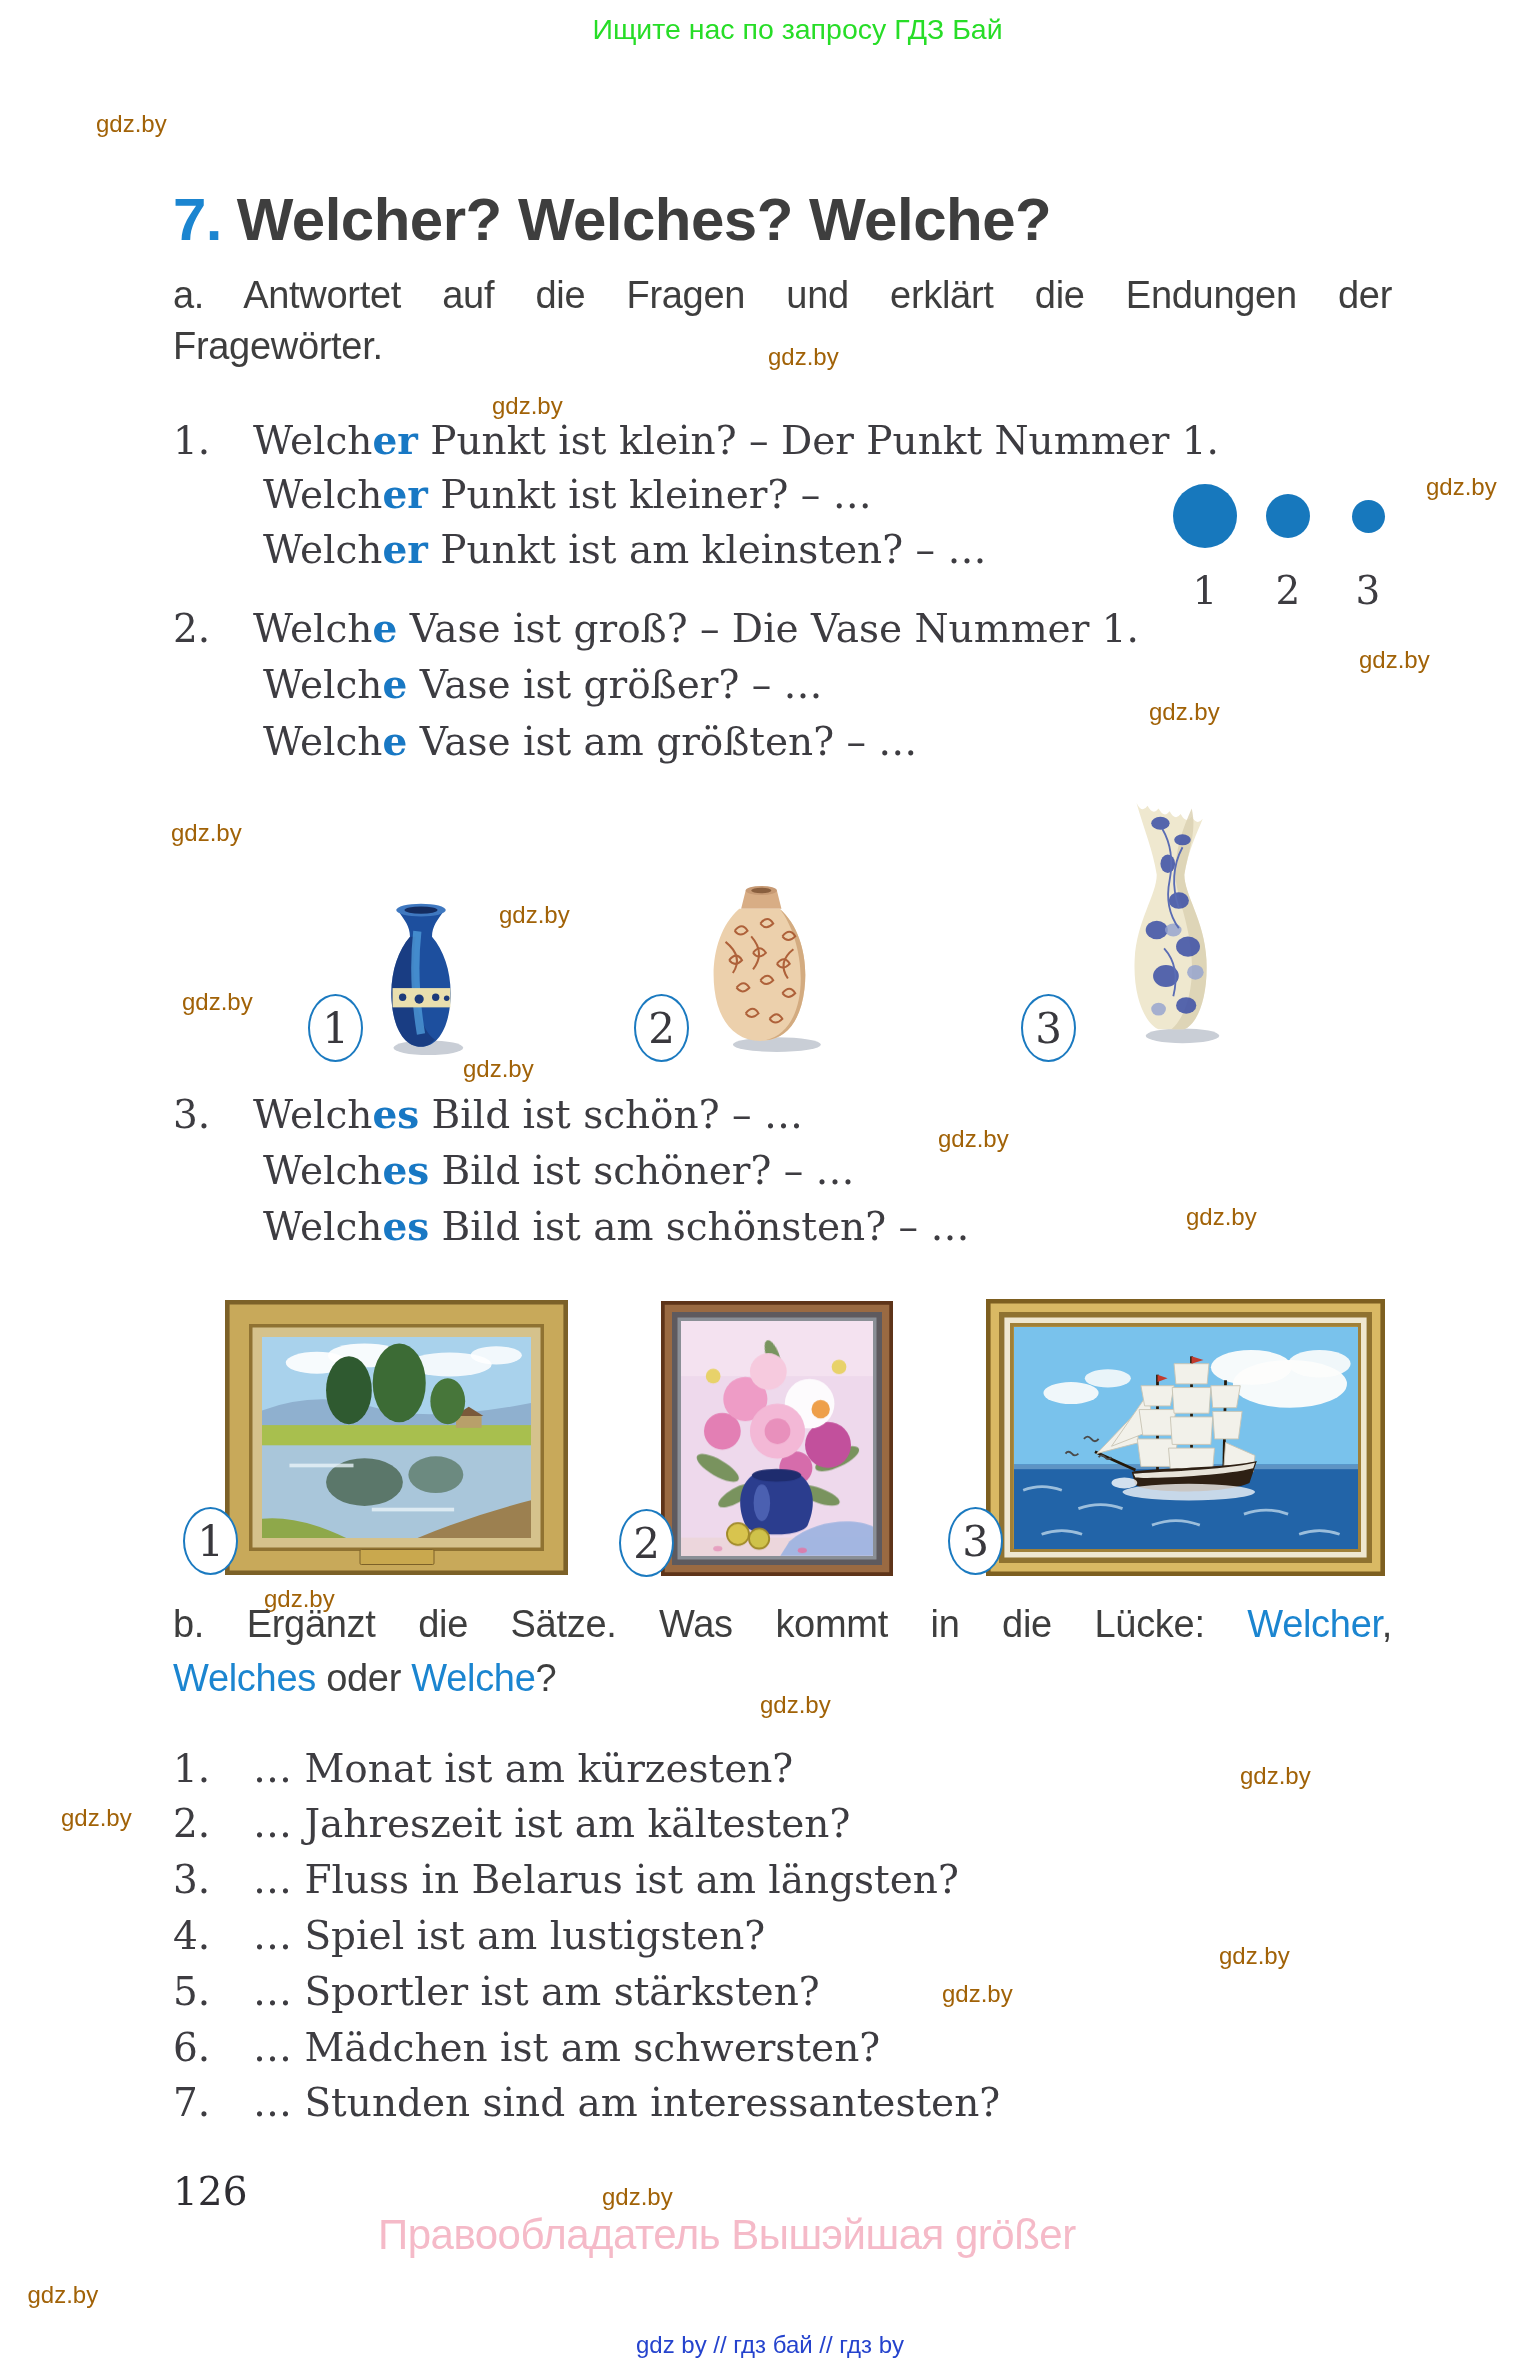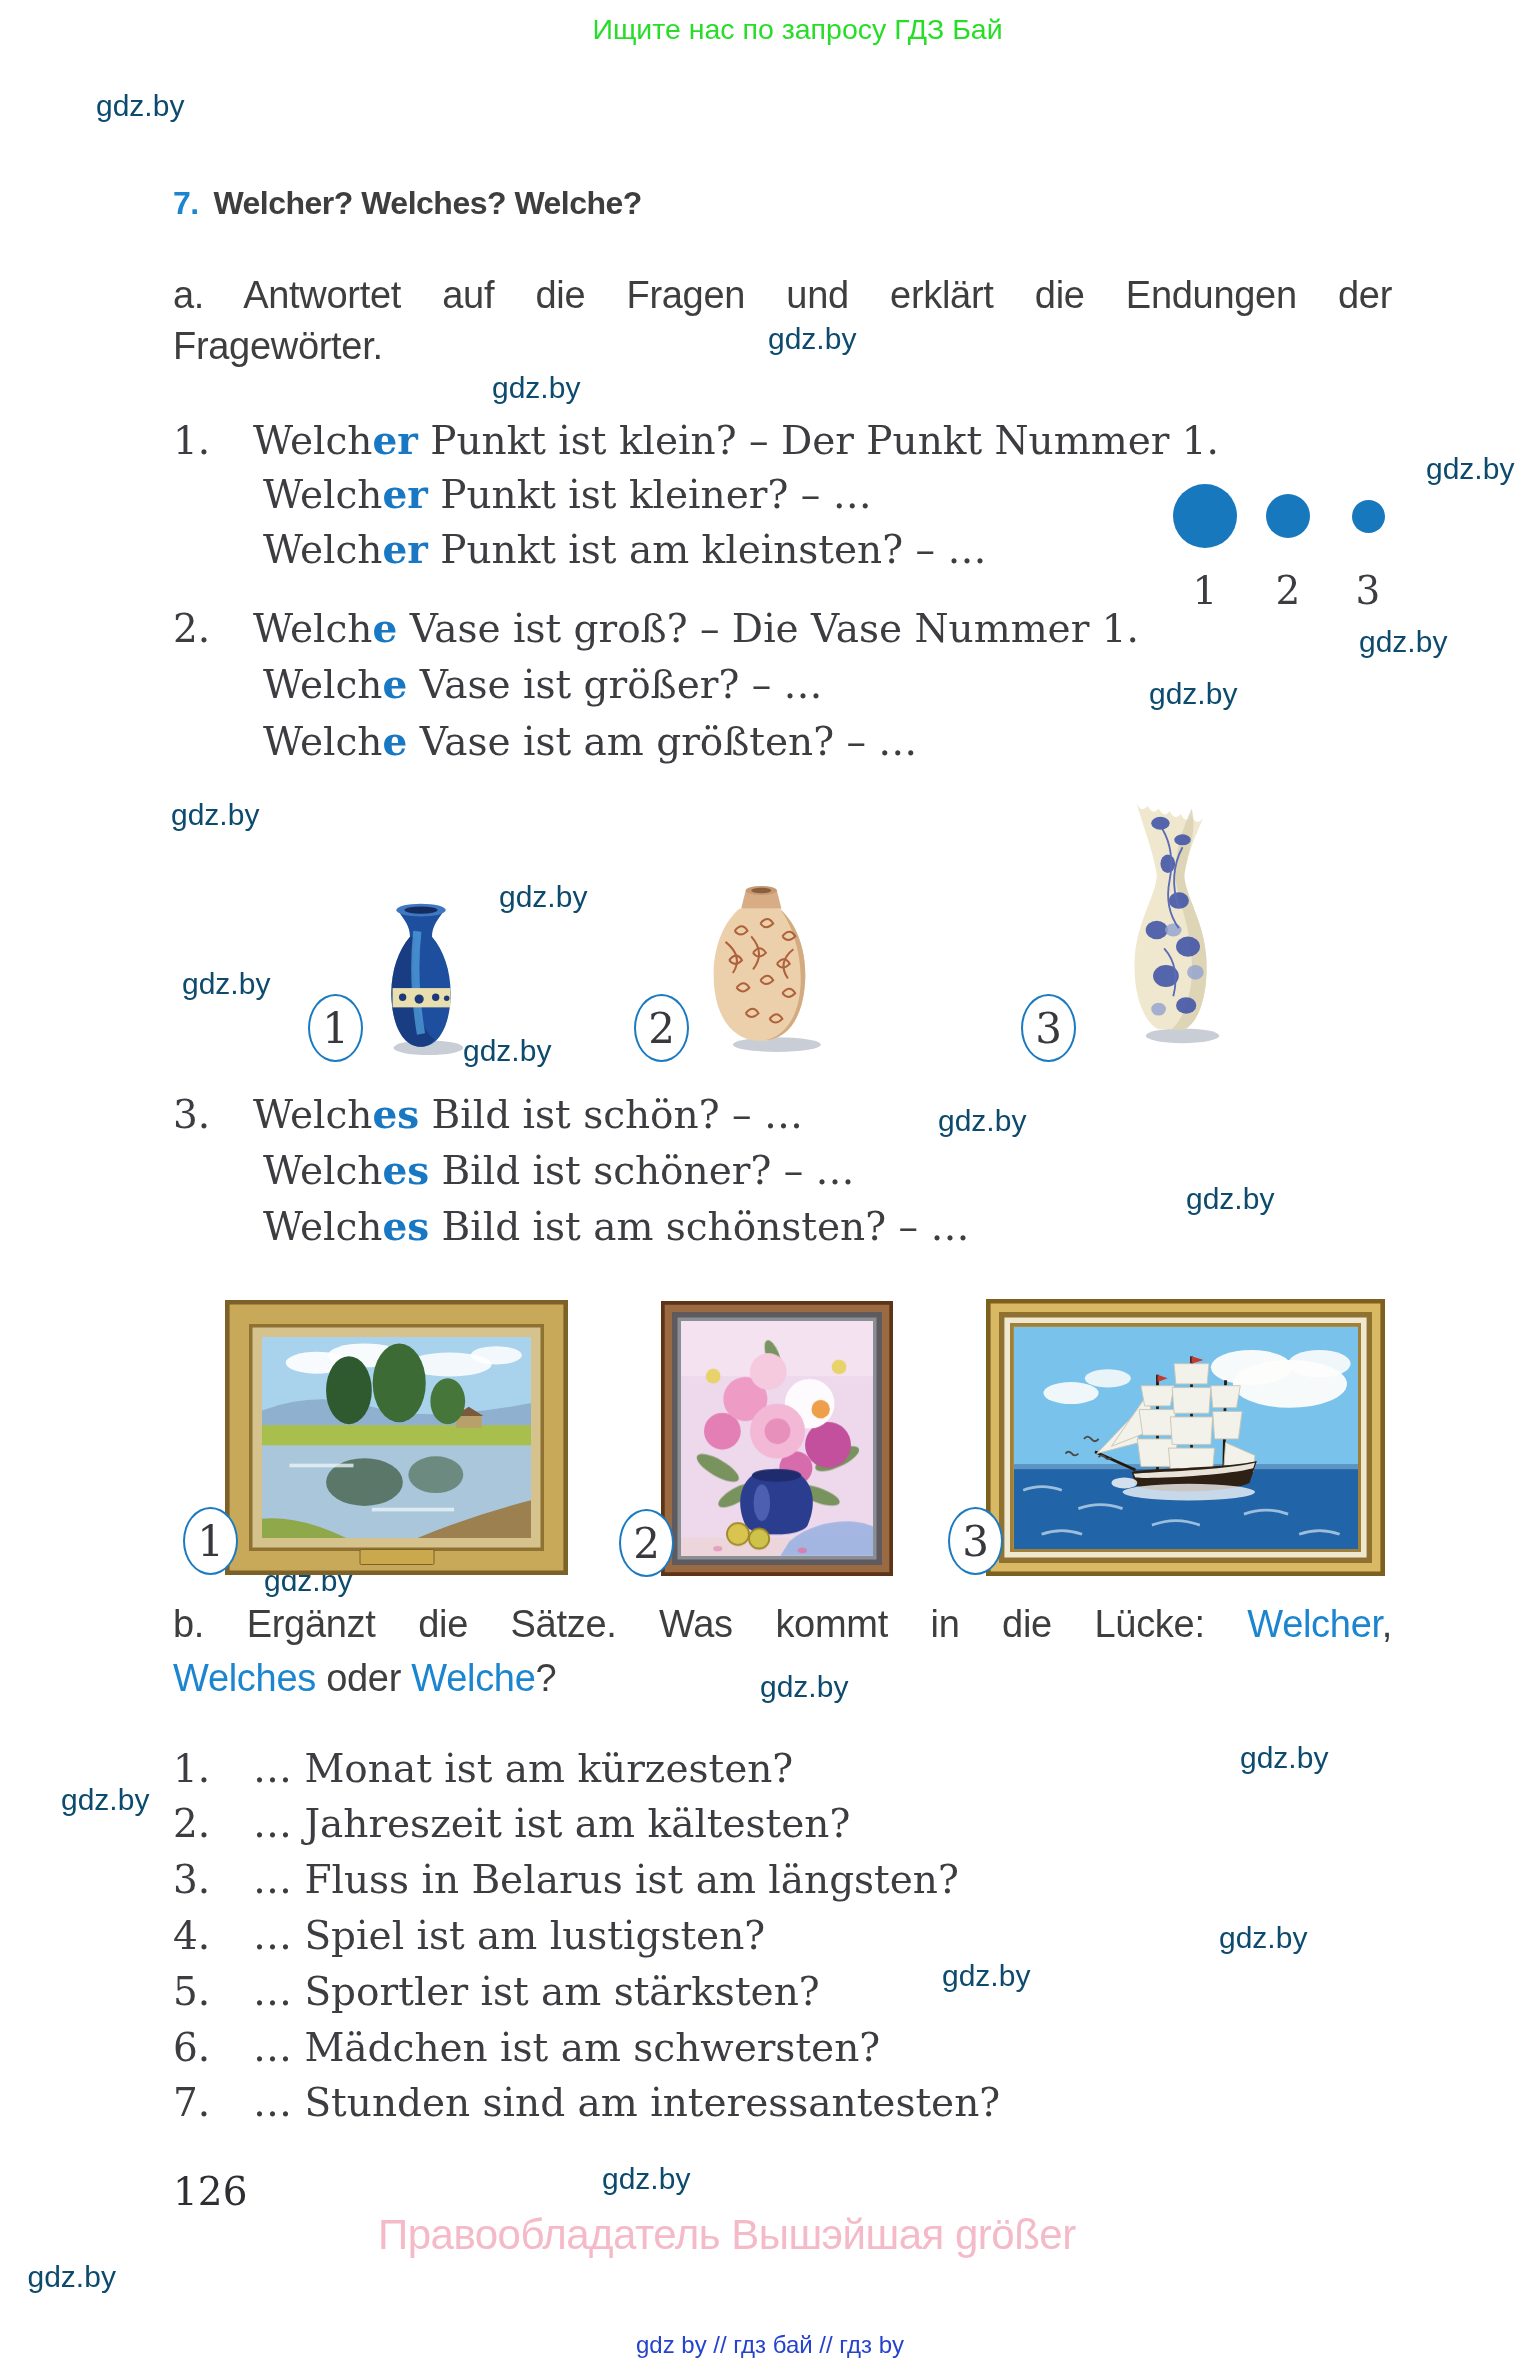--- a/index.html
+++ b/index.html
@@ -1,27 +1,27 @@
 <!DOCTYPE html>
 <html style="font-size:14.7px"><head>
 <meta charset="utf-8">
 <style>
   html,body{margin:0;padding:0;background:#ffffff;}
   .page{position:relative;width:1540px;height:2377px;background:#ffffff;overflow:hidden;
         font-family:"Liberation Sans",sans-serif;}
 
   
-  .wm{position:absolute;font-size:30px;color:#0c4a6e;white-space:nowrap;}
+  .wm{position:absolute;font-size:24px;color:#a16207;white-space:nowrap;margin-top:21px;}
 
   
   .banner{position:absolute;top:13px;left:0;width:100%;text-align:center;padding-left:55px;
           box-sizing:border-box;font-size:28.5px;color:#27dd27;}
 
   
-  .h7{position:absolute;left:173px;top:185px;font-weight:bold;font-size:32px;color:#3e3e3e;
+  .h7{position:absolute;left:173px;top:185px;font-weight:bold;font-size:60px;color:#3e3e3e;
       letter-spacing:-0.5px;white-space:nowrap;}
   .h7 .hnum{color:#1b85d0;margin-right:14.7px;}
   .instr{position:absolute;left:173px;font-weight:normal;font-size:38px;color:#3e3e3e;
          letter-spacing:-0.3px;line-height:1.1;}
   .just{width:1219px;text-align:justify;text-align-last:justify;}
   .blue{color:#1b85d0;}
 
   
   .sline{position:absolute;left:173px;font-family:"DejaVu Serif",serif;font-size:39px;
          color:#3d3c41;white-space:nowrap;line-height:1;}

